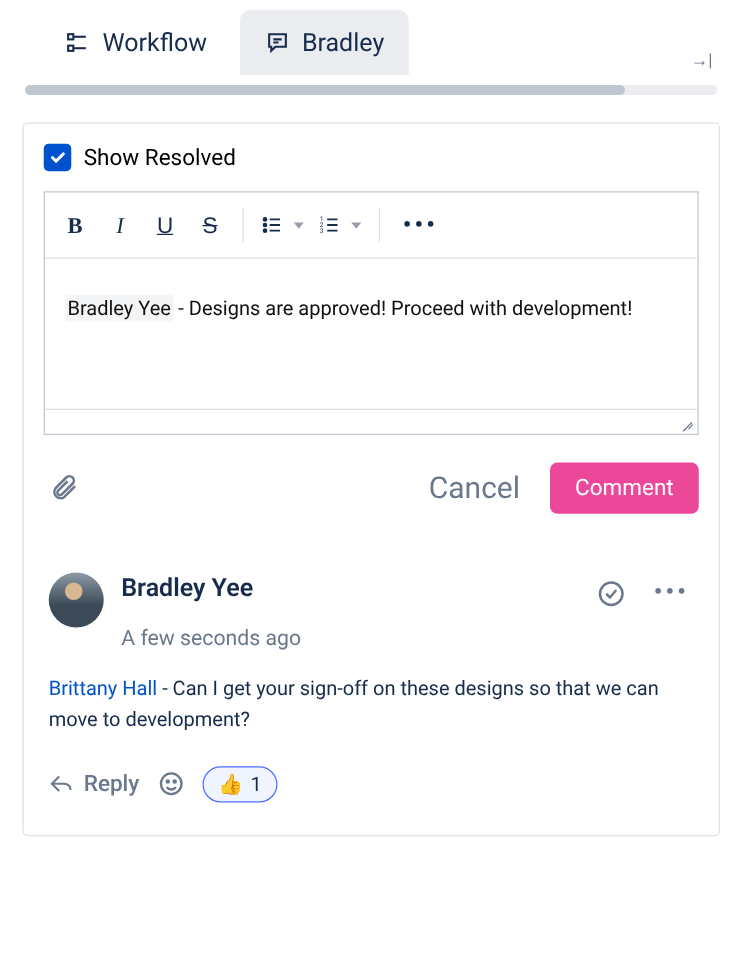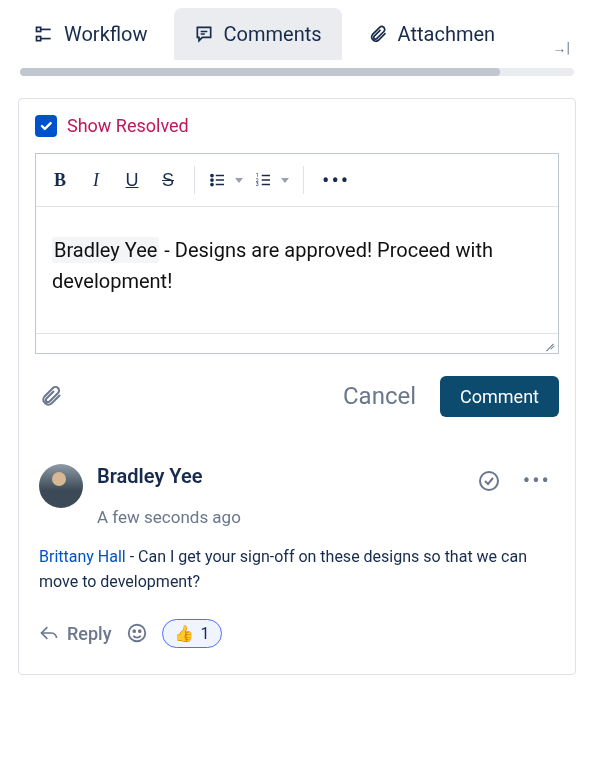--- a/index.html
+++ b/index.html
@@ -9,21 +9,21 @@
     background: #fff;
     width: 594px;
     height: 780px;
     overflow: hidden;
     color: #172b4d;
   }
   .tabs {
     display: flex;
     align-items: center;
     gap: 6px;
-    padding: 8px 28px 0 14px;
+    padding: 8px 28px 0 32px;
     text-align: right;
   }
   .tab {
     display: inline-flex;
     align-items: center;
     gap: 10px;
     padding: 14px 20px;
     border-radius: 8px 8px 0 0;
     font-size: 20px;
     color: #172b4d;
@@ -57,23 +57,24 @@
     color: #6b778c;
   }
   .panel {
     margin: 22px 18px 0 18px;
     border: 1px solid #dfe1e6;
     border-radius: 4px;
     padding: 16px 16px 26px 16px;
   }
   .show-resolved {
     display: inline-flex;
+    align-items: center;
     gap: 10px;
     font-size: 18px;
-    color: #be185d;
+    color: #000000;
     cursor: pointer;
     margin-bottom: 16px;
   }
   .chk {
     width: 22px;
     height: 22px;
     border-radius: 4px;
     background: #0052cc;
     display: inline-flex;
     align-items: center;
@@ -115,21 +116,21 @@
   .caret {
     width: 0; height: 0;
     border-left: 4px solid transparent;
     border-right: 4px solid transparent;
     border-top: 5px solid #97a0af;
     margin-left: 4px;
   }
   .more-dots { font-size: 22px; letter-spacing: 2px; color:#172b4d; cursor:pointer; padding:0 8px;}
   .editor-body {
     padding: 28px 16px 36px 16px;
-    font-size: 20px;
+    font-size: 16px;
     line-height: 1.55;
     min-height: 120px;
     color: #111;
   }
   .mention-bg {
     background: #f4f5f7;
     border-radius: 3px;
     padding: 1px 2px;
   }
   .editor-footer {
@@ -157,21 +158,21 @@
     gap: 12px;
   }
   .action-row .spacer { flex: 1; }
   .cancel-link {
     color: #6b778c;
     font-size: 24px;
     cursor: pointer;
     padding: 8px 12px;
   }
   .primary-btn {
-    background: #0c4a6e;
+    background: #ec4899;
     color: #fff;
     font-size: 18px;
     padding: 10px 20px;
     border-radius: 6px;
     cursor: pointer;
   }
   .attach-icon-area { color: #6b778c; cursor: pointer; padding: 4px; }
 
   .comment-thread { margin-top: 46px; padding: 0 4px; }
   .comment-head {
@@ -249,27 +250,21 @@
       <rect x="3" y="15" width="5" height="5"></rect>
         <path d="M8 17.5h12"></path>
     </svg>
     <span>Workflow</span>
   </div>
   <div class="tab active">
     <svg width="20" height="20" viewBox="0 0 24 24" fill="none" stroke="#172b4d" stroke-width="2">
       <path d="M4 4h16v12H10l-4 4v-4H4z"></path>
         <path d="M8 9h8M8 12h5"></path>
     </svg>
-    <span>Comments</span>
-  </div>
-  <div class="tab">
-    <svg width="20" height="20" viewBox="0 0 24 24" fill="none" stroke="#172b4d" stroke-width="2">
-      <path d="M21 11l-8.5 8.5a5 5 0 01-7-7L14 4a3.5 3.5 0 015 5l-8.5 8.5a2 2 0 01-3-3L15 7"></path>
-    </svg>
-    <span>Attachmen</span>
+    <span>Bradley</span>
   </div>
 </div>
 
 <span class="scroll-ind">→|</span>
 
 <div class="scrollbar-track">
   <div class="scrollbar-thumb"></div>
 </div>
 
 <div class="panel">

